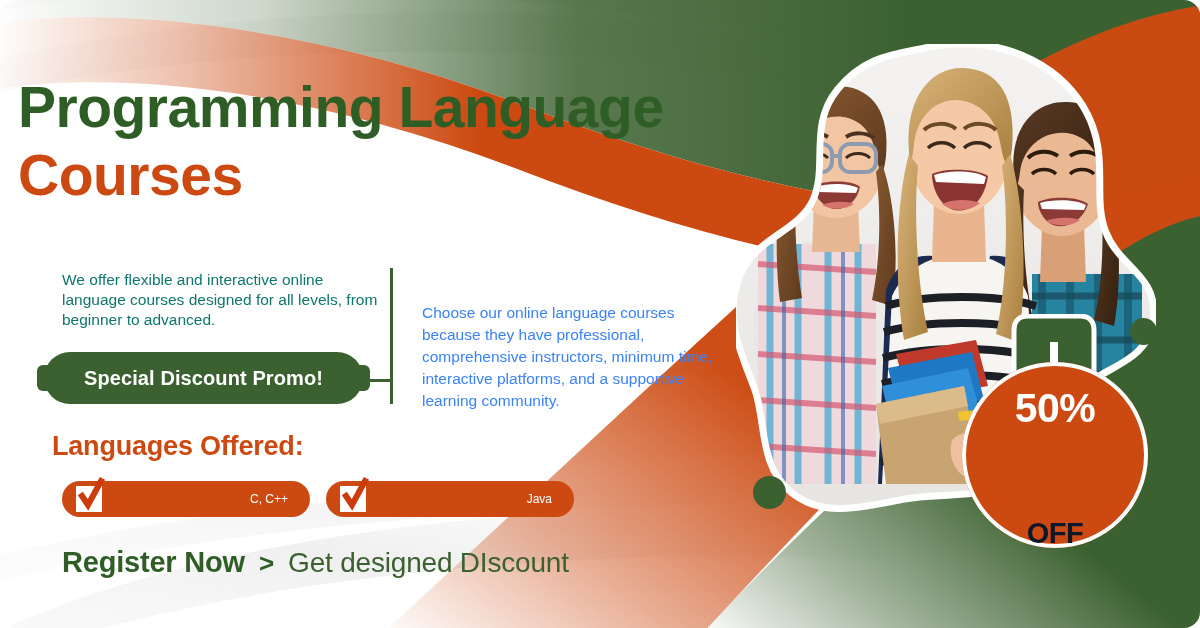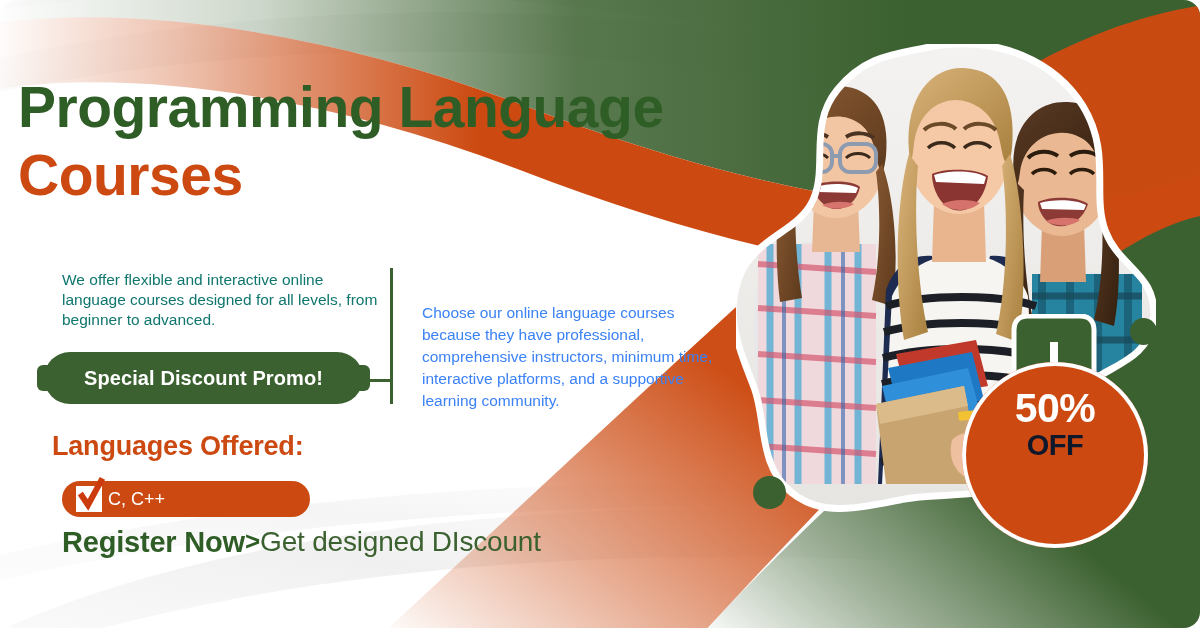--- a/index.html
+++ b/index.html
@@ -147,22 +147,22 @@
     position: relative;
     display: flex;
     align-items: center;
     height: 36px;
     min-width: 180px;
     padding-left: 46px;
     padding-right: 22px;
     background: #CC4A11;
     border-radius: 18px;
     color: #ffffff;
-    font-size: 18px;
-    justify-content: flex-start;
+    font-size: 12px;
+    justify-content: flex-end;
   }
   .chip-check {
     position: absolute;
     left: 14px;
     top: 5px;
     width: 26px;
     height: 26px;
     background: #ffffff;
   }
   .chip-check svg {
@@ -171,23 +171,24 @@
     top: -6px;
     width: 25px;
     height: 31px;
     overflow: visible;
   }
 
   
   .cta-row {
     position: absolute;
     left: 62px;
-    top: 526px;
+    top: 546px;
     display: flex;
-    align-items: flex-start;
+    align-items: flex-end;
+    gap: 14px;
   }
   .cta-primary {
     font-size: 29px;
     font-weight: 700;
     color: #2F5D26;
     letter-spacing: -0.2px;
   }
   .cta-chevron {
     font-size: 26px;
     font-weight: 700;
@@ -219,21 +220,21 @@
   }
   .badge-circle {
     position: absolute;
     inset: 0;
     border-radius: 50%;
     background: #CC4A11;
     box-shadow: 0 0 0 4px #ffffff inset;
     display: flex;
     flex-direction: column;
     align-items: center;
-    justify-content: flex-start;
+    justify-content: space-between;
     padding-top: 26px;
     box-sizing: border-box;
   }
   .badge-percent {
     color: #ffffff;
     font-size: 41px;
     font-weight: 700;
     line-height: 1.02;
     letter-spacing: -0.5px;
   }
@@ -346,20 +347,28 @@
 
     <div class="chip">
       <span class="chip-check">
         <svg viewBox="0 0 25 31" xmlns="http://www.w3.org/2000/svg">
           <path d="M4 16 L10 25 L23 1" fill="none" stroke="#CC3B0E" stroke-width="6" stroke-linecap="square" stroke-linejoin="miter"></path>
         </svg>
       </span>
       <span>C, C++</span>
     </div>
 
+    <div class="chip">
+      <span class="chip-check">
+        <svg viewBox="0 0 25 31" xmlns="http://www.w3.org/2000/svg">
+          <path d="M4 16 L10 25 L23 1" fill="none" stroke="#CC3B0E" stroke-width="6" stroke-linecap="square" stroke-linejoin="miter"></path>
+        </svg>
+      </span>
+      <span>Java</span>
+    </div>
 
 
   </div>
 
   <div class="cta-row">
     <span class="cta-primary">Register Now</span>
     <span class="cta-chevron">&gt;</span>
     <span class="cta-secondary">Get designed DIscount</span>
   </div>
 

